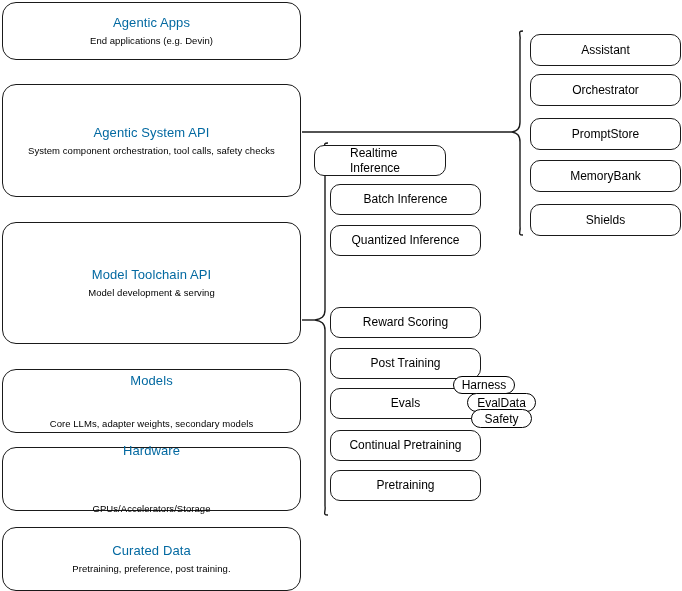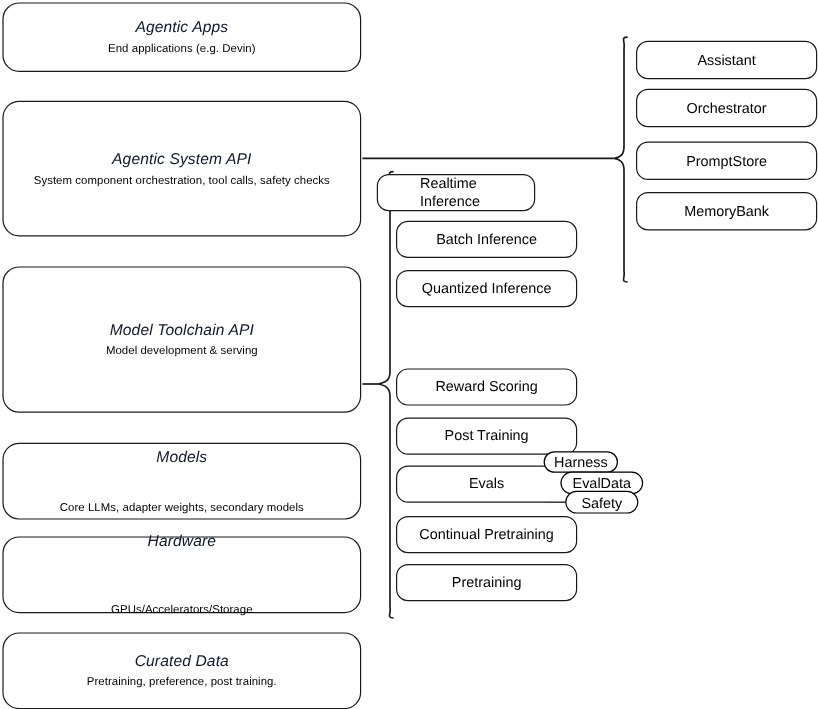--- a/index.html
+++ b/index.html
@@ -27,23 +27,22 @@
     display: flex;
     flex-direction: column;
     align-items: center;
     justify-content: center;
     text-align: center;
     padding: 2px 6px;
   }
   .box .title {
     font-size: 13px;
     line-height: 16px;
-    color: #0f172a;
+    color: #0369a1;
     letter-spacing: 0.1px;
-    font-style: italic;
   }
   .box .sub {
     font-size: 9.5px;
     line-height: 13px;
     color: #000;
     margin-top: 3px;
     letter-spacing: 0.05px;
   }
   .layer-box {
     border-radius: 14px;
@@ -160,14 +159,15 @@
   <div class="chip" style="left:330px; top:470px; width:151px; height:31px;">Pretraining</div>
 
   <div class="pill" style="left:453px; top:376px; width:62px; height:18px;">Harness</div>
   <div class="pill" style="left:467px; top:393px; width:69px; height:19px;">EvalData</div>
   <div class="pill" style="left:471px; top:409px; width:61px; height:19px;">Safety</div>
 
   <div class="chip" style="left:530px; top:34px; width:151px; height:32px;">Assistant</div>
   <div class="chip" style="left:530px; top:74px; width:151px; height:32px;">Orchestrator</div>
   <div class="chip" style="left:530px; top:118px; width:151px; height:32px;">PromptStore</div>
   <div class="chip" style="left:530px; top:160px; width:151px; height:32px;">MemoryBank</div>
+  <div class="chip" style="left:530px; top:204px; width:151px; height:32px;">Shields</div>
 
 </div>
 
 </body></html>

